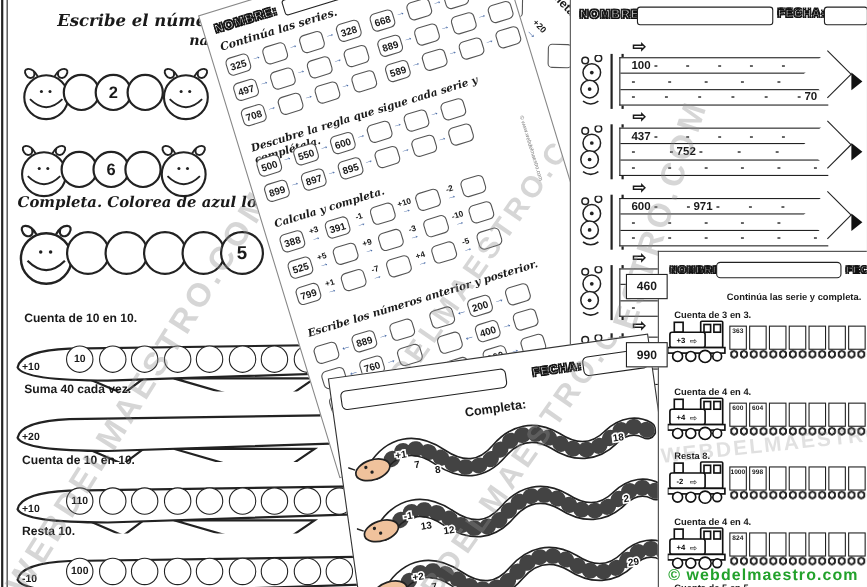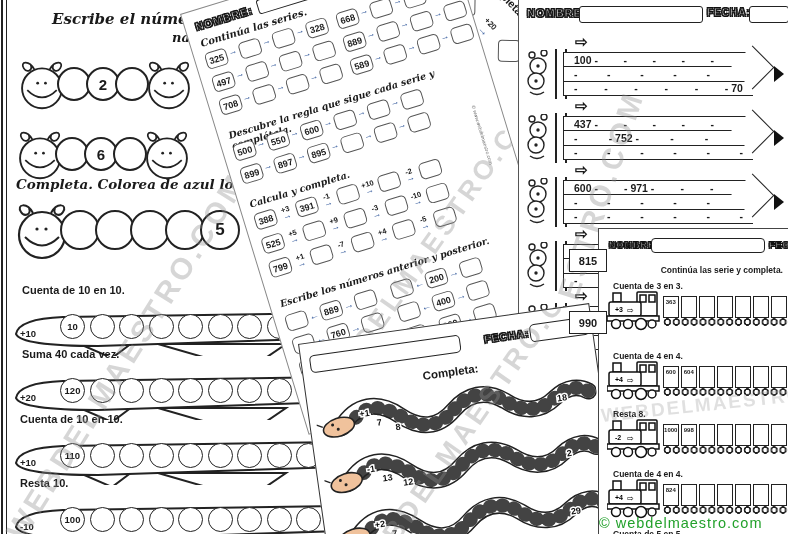--- a/index.html
+++ b/index.html
@@ -68,21 +68,21 @@
   .tlabel{position:absolute;left:14px;font-weight:700;font-size:8.5px}
   
   .dchain{display:flex;align-items:center;gap:14px}
   .dmd{width:20px;height:20px;border:1.5px solid #555;border-radius:4px;transform:rotate(45deg);
        background:#fff;display:flex;align-items:center;justify-content:center}
   .dmd>span{transform:rotate(-45deg);font-weight:700;font-size:9px}
   .doparr{display:flex;flex-direction:column;align-items:center;line-height:1}
   .doparr i{font-style:normal;font-weight:700;font-size:8px}
   .doparr b{color:var(--blue);font-size:11px}
   .edge-copy{position:absolute;right:-6px;top:200px;font-size:5px;color:#777;transform:rotate(90deg)}
-  .footer-green{position:absolute;left:0;right:0;text-align:left;font-weight:400;font-size:14.5px;
+  .footer-green{position:absolute;left:0;right:0;text-align:center;font-weight:700;font-size:14.5px;
                 color:var(--green);letter-spacing:1px}
 </style>
 </head>
 <body>
 
 <div class="page" style="left:0;top:0;width:522px;height:534px">
   <div class="abs" style="left:1px;top:0;bottom:0;width:3px;border-left:2px solid #222;border-right:1.5px solid #222"></div>
 
   <div class="abs script" style="left:52px;top:10px;font-size:15px">Escribe el número que va antes y despu</div>
   <div class="abs script" style="left:172px;top:30px;font-size:13px">na</div>
@@ -183,32 +183,20 @@
   <div class="abs lbl" style="left:22px;top:348px">Suma 40 cada vez.</div>
   <div class="abs" style="left:8px;top:358px;width:486px;height:62px">
     <svg width="470" height="62" viewBox="0 0 470 62" style="position:absolute;left:0;top:0">
       <g fill="#fff" stroke="#222" stroke-width="2">
         <path d="M150,50 L240,76 L278,50 Z"></path>
           <path d="M60,45 L104,64 L128,46 Z"></path>
           <path d="M390,30 L448,54 L458,32 Z"></path>
         <path d="M8,40 C10,29 30,24 55,23 L330,19 L382,3 L404,5 L392,20 L426,22 C450,25 448,36 424,41 L90,52 C45,52 12,49 8,40 Z"></path>
       </g>
     </svg>
-    <div class="winstrip" style="left:52px;top:20px">
-        <span>120</span>
-        <span></span>
-        <span></span>
-        <span></span>
-        <span></span>
-        <span></span>
-        <span></span>
-        <span></span>
-        <span></span>
-        <span>300</span>
-      </div>
     <span class="abs" style="left:12px;top:34px;font-weight:700;font-size:9.5px">+20</span>
   </div>
 
   <div class="abs lbl" style="left:20px;top:413px">Cuenta de 10 en 10.</div>
   <div class="abs" style="left:8px;top:423px;width:486px;height:62px">
     <svg width="470" height="62" viewBox="0 0 470 62" style="position:absolute;left:0;top:0">
       <g fill="#fff" stroke="#222" stroke-width="2">
         <path d="M150,50 L240,76 L278,50 Z"></path>
           <path d="M60,45 L104,64 L128,46 Z"></path>
           <path d="M390,30 L448,54 L458,32 Z"></path>
@@ -667,21 +655,21 @@
         </div>
       <div class="bandrow">
           <span>-</span>
           <span>-</span>
         </div>
       <div class="bandrow">
           <span>-</span>
           <span>-</span>
         </div>
     </div>
-    <span class="startbox">815</span>
+    <span class="startbox">460</span>
     <span class="tip"></span>
       <span class="tip2"></span>
   </div>
 
   <div class="band" style="left:30px;top:306px">
     <span class="goarrow">⇨</span>
     <svg class="abs" width="34" height="48" viewBox="0 0 34 48" style="left:-26px;top:-2px">
       <g stroke="#222" fill="#fff" stroke-width="1.4">
         <circle cx="9" cy="5" r="3"></circle>
           <circle cx="21" cy="3" r="3"></circle>

